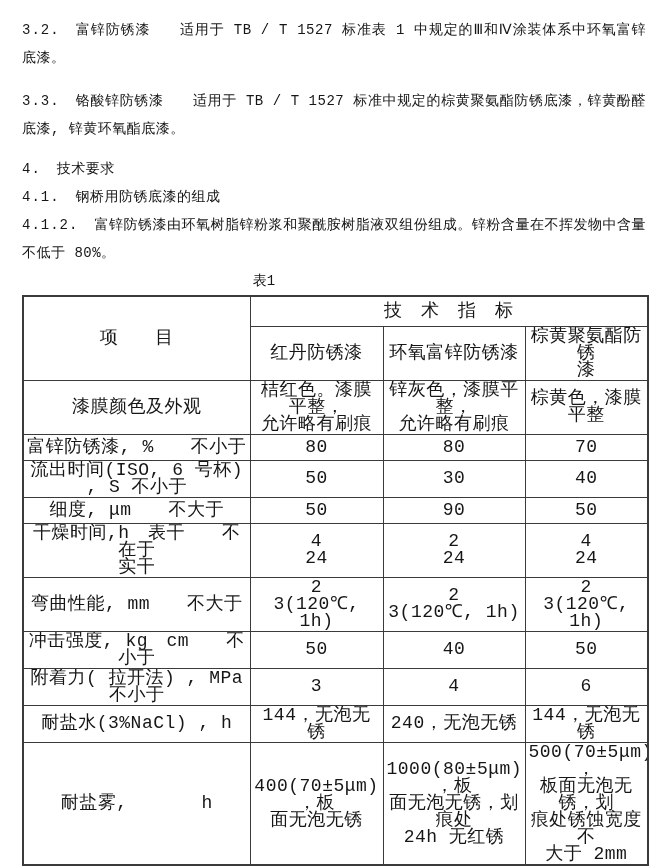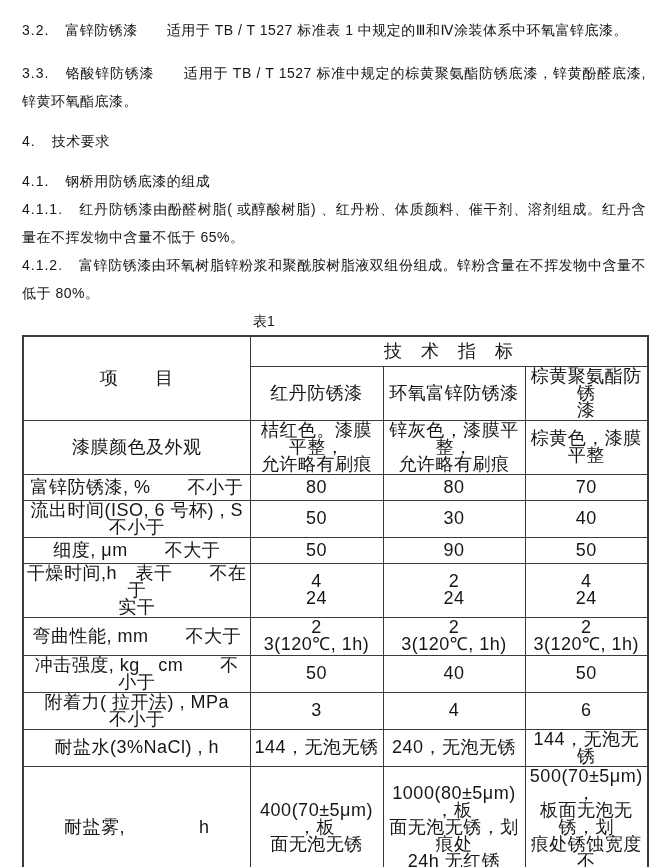--- a/index.html
+++ b/index.html
@@ -2,35 +2,35 @@
 <html><head>
 <meta charset="utf-8">
 <style>
   html, body { margin: 0; padding: 0; }
   .page {
     position: relative;
     width: 668px;
     height: 867px;
     background: #ffffff;
     overflow: hidden;
-    font-family: Liberation Sans, sans-serif;
+    font-family: Liberation Mono, monospace;
     color: #161616;
   }
   .content { padding: 16px 22px 0 22px; }
 
   .para {
     margin: 0;
     font-size: 14px;
     line-height: 28px;
     text-align: justify;
     letter-spacing: 0.5px;
   }
   .para .num { margin-right: 16px; letter-spacing: 1px; }
   .mt14 { margin-top: 15px; }
-  .mt4  { margin-top: 12px; }
+  .mt4  { margin-top: 0; }
   .mt2  { margin-top: 12px; }
 
   .tbl-caption {
     margin: 2px 0 2px 0;
     height: 24px;
     line-height: 24px;
     font-size: 14px;
     text-align: center;
     position: relative;
     left: -70px;
@@ -63,21 +63,20 @@
   <div class="content">
 
     <p class="para"><span class="num">3.2.</span><span>富锌防锈漆　　适用于 TB / T 1527 标准表 1 中规定的Ⅲ和Ⅳ涂装体系中环氧富锌底漆。</span></p>
 
     <p class="para mt14"><span class="num">3.3.</span><span>铬酸锌防锈漆　　适用于 TB / T 1527 标准中规定的棕黄聚氨酯防锈底漆，锌黄酚醛底漆, 锌黄环氧酯底漆。</span></p>
 
     <p class="para mt2"><span class="num">4.</span><span>技术要求</span></p>
 
     <p class="para mt4"><span class="num">4.1.</span><span>钢桥用防锈底漆的组成</span></p>
 
-    <p class="para"><span class="num">4.1.1.</span><span>红丹防锈漆由酚醛树脂( 或醇酸树脂) 、红丹粉、体质颜料、催干剂、溶剂组成。红丹含量在不挥发物中含量不低于 65%。</span></p>
 
     <p class="para"><span class="num">4.1.2.</span><span>富锌防锈漆由环氧树脂锌粉浆和聚酰胺树脂液双组份组成。锌粉含量在不挥发物中含量不低于 80%。</span></p>
 
 
 
     <div class="tbl-caption">表1</div>
 
     <table class="spec">
       <colgroup>
         <col style="width:227px">

